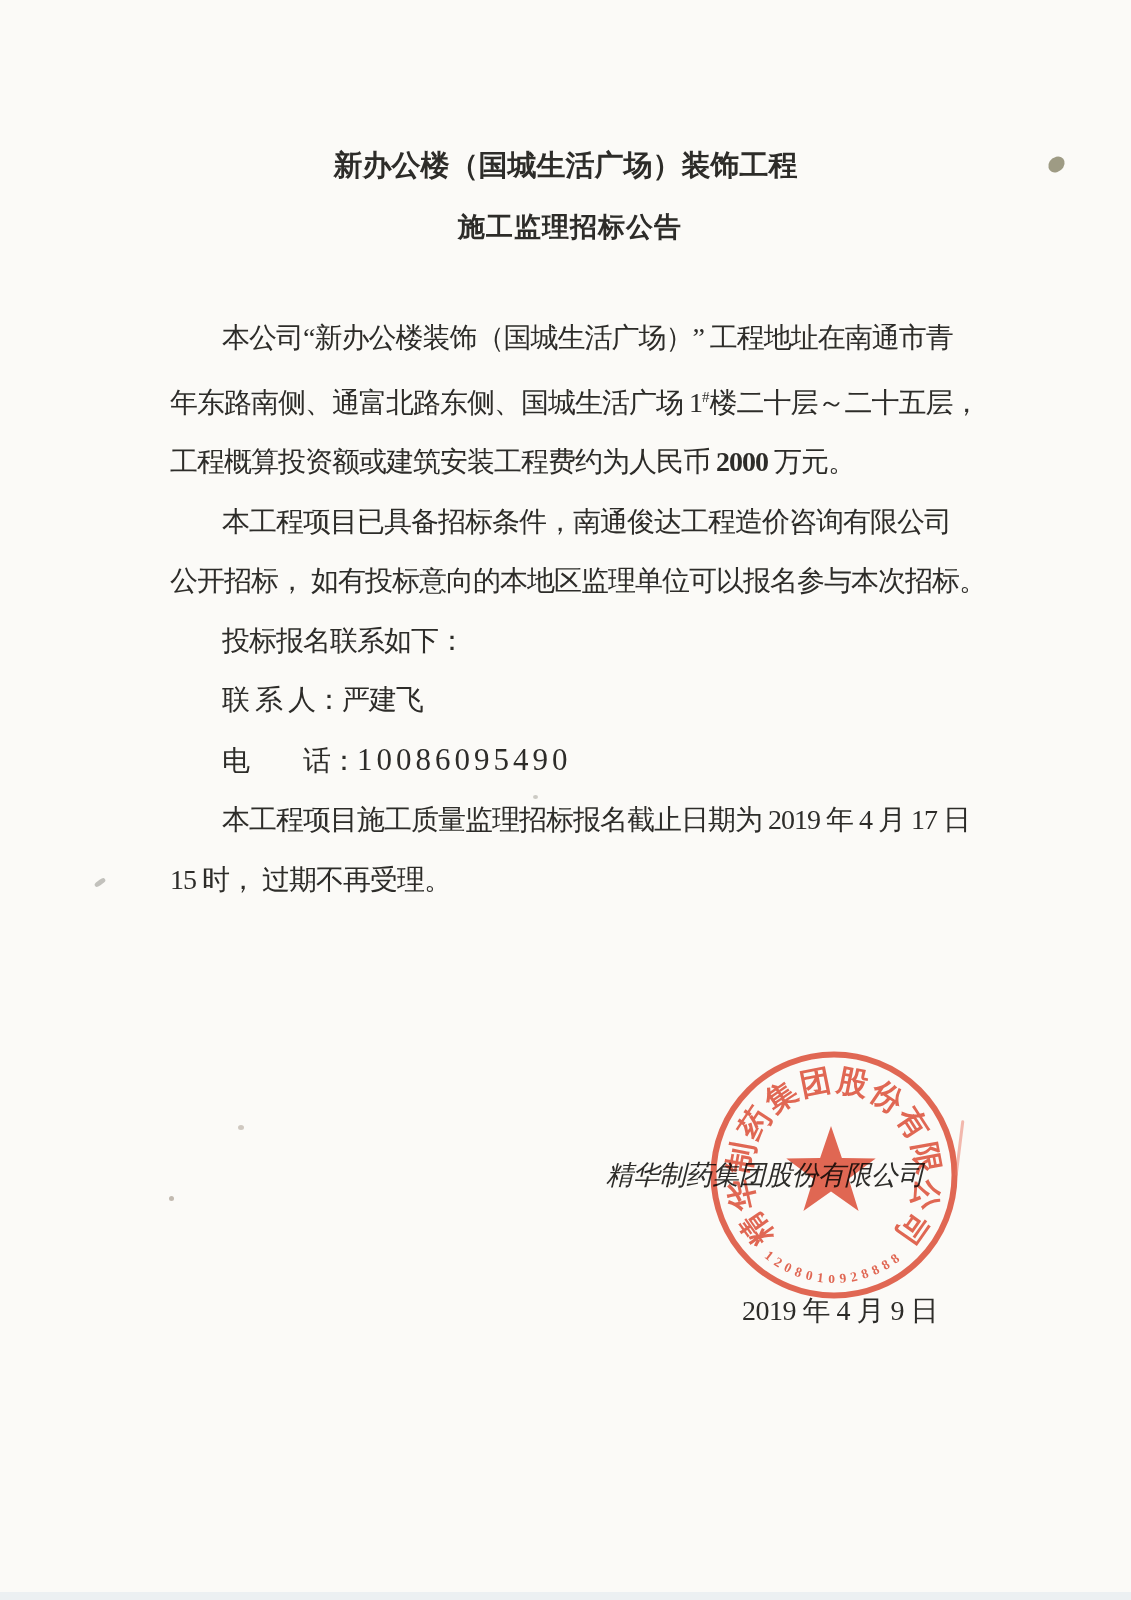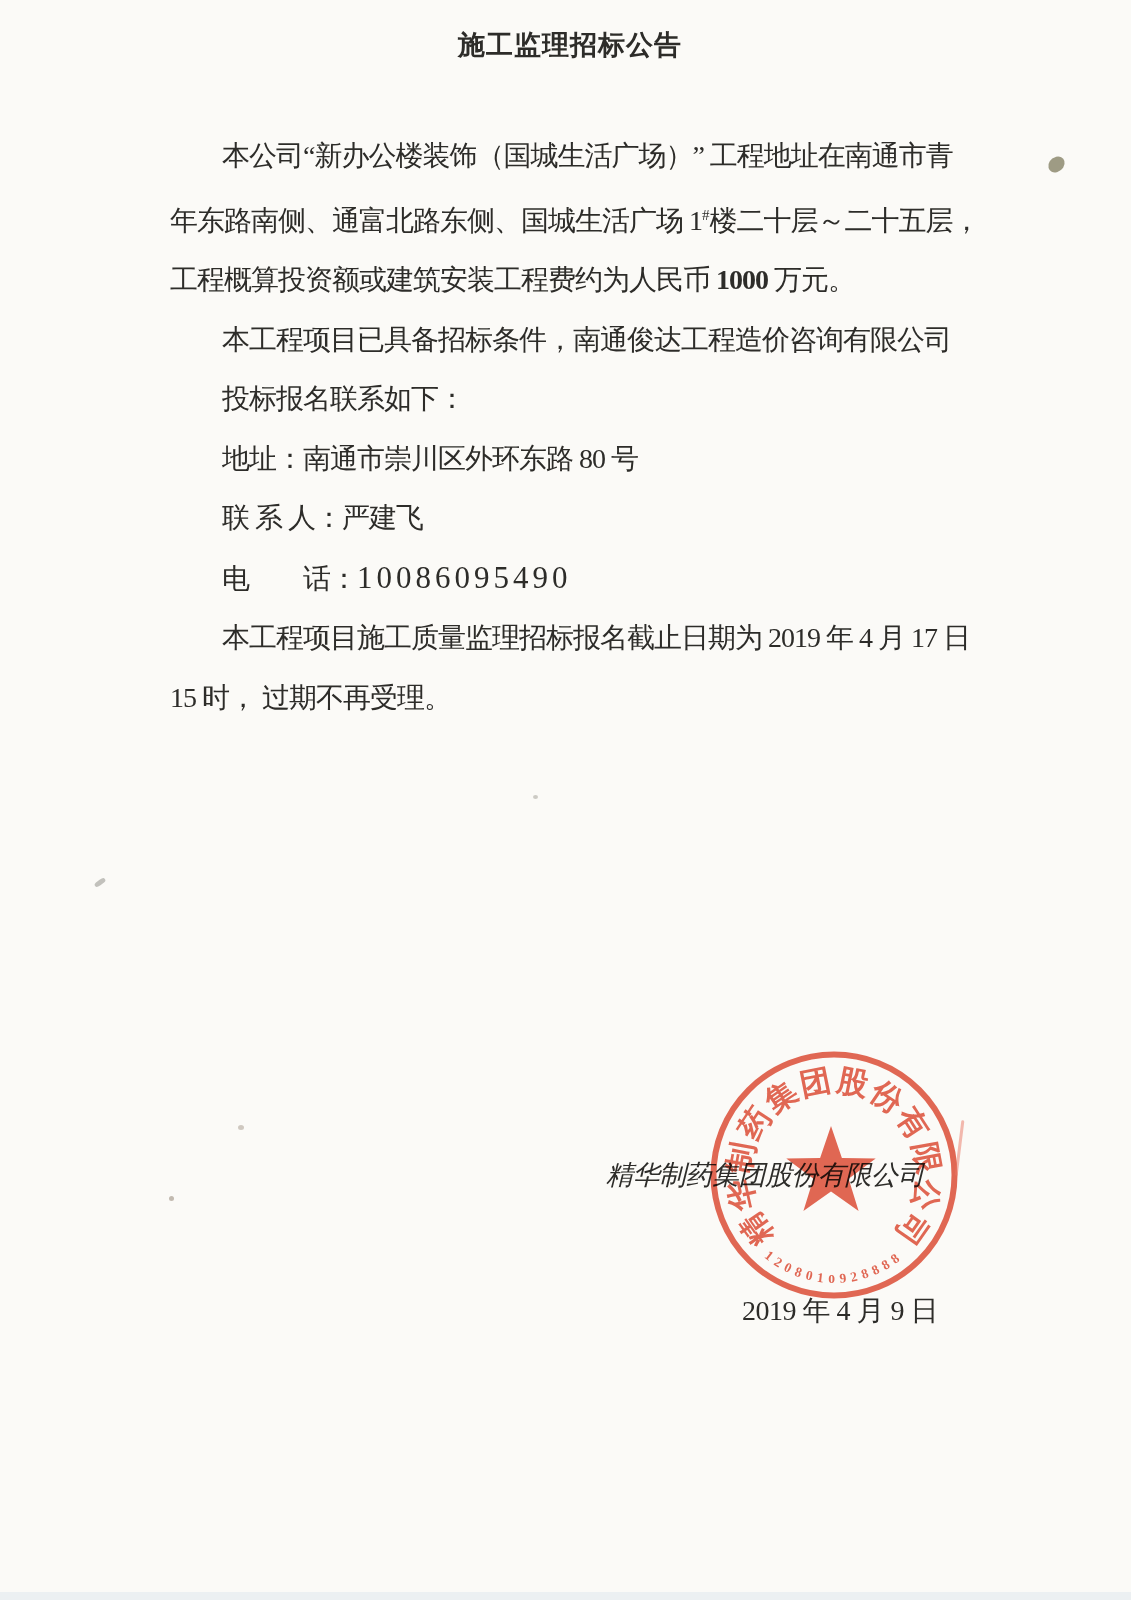--- a/index.html
+++ b/index.html
@@ -115,30 +115,31 @@
     width: 100%; height: 8px;
     background: #e3ebf0; opacity: 0.65;
   }
 </style>
 </head>
 <body>
 
 <div class="page">
 
   <div class="titles">
+    <h1 class="doc-title">新办公楼（国城生活广场）装饰工程</h1>
     <h2 class="doc-subtitle">施工监理招标公告</h2>
   </div>
 
   <div class="bodytext">
     <div class="line indent">本公司“新办公楼装饰（国城生活广场）” 工程地址在南通市青</div>
     <div class="line"><span>年东路南侧、通富北路东侧、国城生活广场 1</span><span class="bldg-sup">#</span><span>楼二十层～二十五层，</span></div>
-    <div class="line"><span>工程概算投资额或建筑安装工程费约为人民币 </span><span class="amount">1000</span><span> 万元。</span></div>
+    <div class="line"><span>工程概算投资额或建筑安装工程费约为人民币 </span><span class="amount">2000</span><span> 万元。</span></div>
     <div class="line indent">本工程项目已具备招标条件，南通俊达工程造价咨询有限公司</div>
+    <div class="line">公开招标， 如有投标意向的本地区监理单位可以报名参与本次招标。</div>
     <div class="line indent">投标报名联系如下：</div>
-    <div class="line indent">地址：南通市崇川区外环东路 80 号</div>
     <div class="line indent">联 系 人：严建飞</div>
     <div class="line indent"><span>电　　话：</span><span class="phone-value">10086095490</span></div>
     <div class="line indent">本工程项目施工质量监理招标报名截止日期为 2019 年 4 月 17 日</div>
     <div class="line">15 时， 过期不再受理。</div>
   </div>
 
   <div class="signature-company">精华制药集团股份有限公司</div>
   <div class="signature-date">2019 年 4 月 9 日</div>
 
   <svg class="seal" viewBox="-130 -130 260 260" xmlns="http://www.w3.org/2000/svg">

